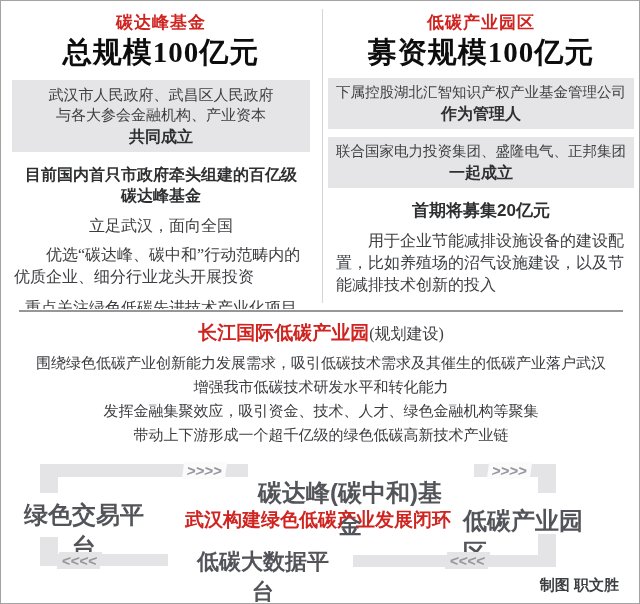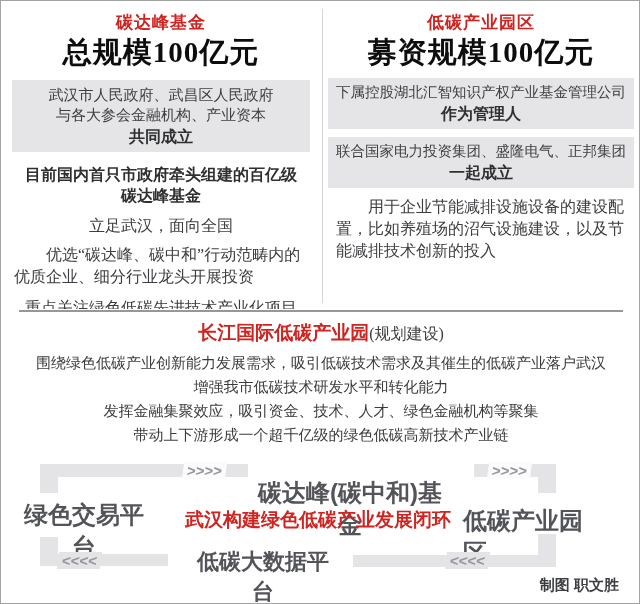--- a/index.html
+++ b/index.html
@@ -74,20 +74,21 @@
     <div class="tag">低碳产业园区</div>
     <div class="headline">募资规模100亿元</div>
     <div class="graybox" style="margin-top:10px;width:306px;">
       <div class="kai box-line-sm">下属控股湖北汇智知识产权产业基金管理公司</div>
       <div class="emph">作为管理人</div>
     </div>
     <div class="graybox" style="margin-top:8px;width:306px;">
       <div class="kai box-line-sm">联合国家电力投资集团、盛隆电气、正邦集团</div>
       <div class="emph">一起成立</div>
     </div>
+    <div class="note2">首期将募集20亿元</div>
     <div class="kai kai-par">用于企业节能减排设施设备的建设配置，比如养殖场的沼气设施建设，以及节能减排技术创新的投入</div>
   </div>
 
   <div class="h-sep"></div>
 
   <div class="park-title">
     <span class="red">长江国际低碳产业园</span><span class="suffix">(规划建设)</span>
   </div>
   <div class="park-lines">
     <div>围绕绿色低碳产业创新能力发展需求，吸引低碳技术需求及其催生的低碳产业落户武汉</div>

